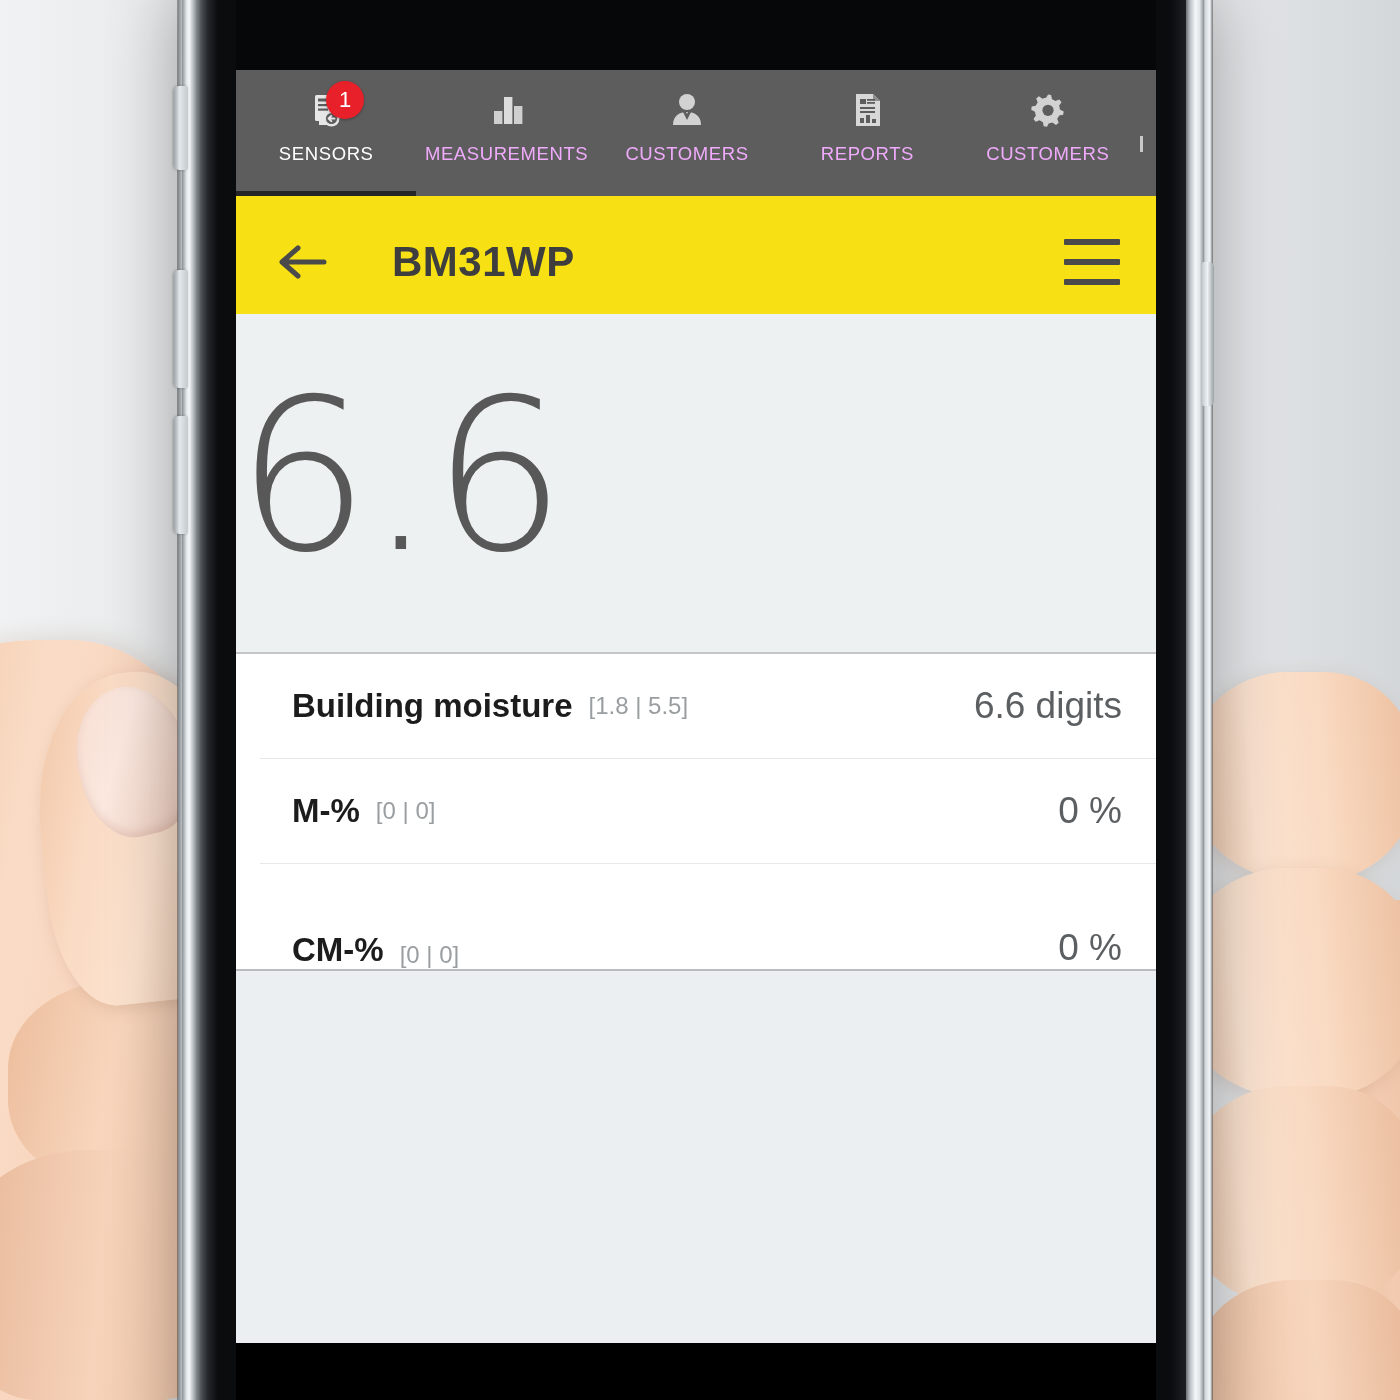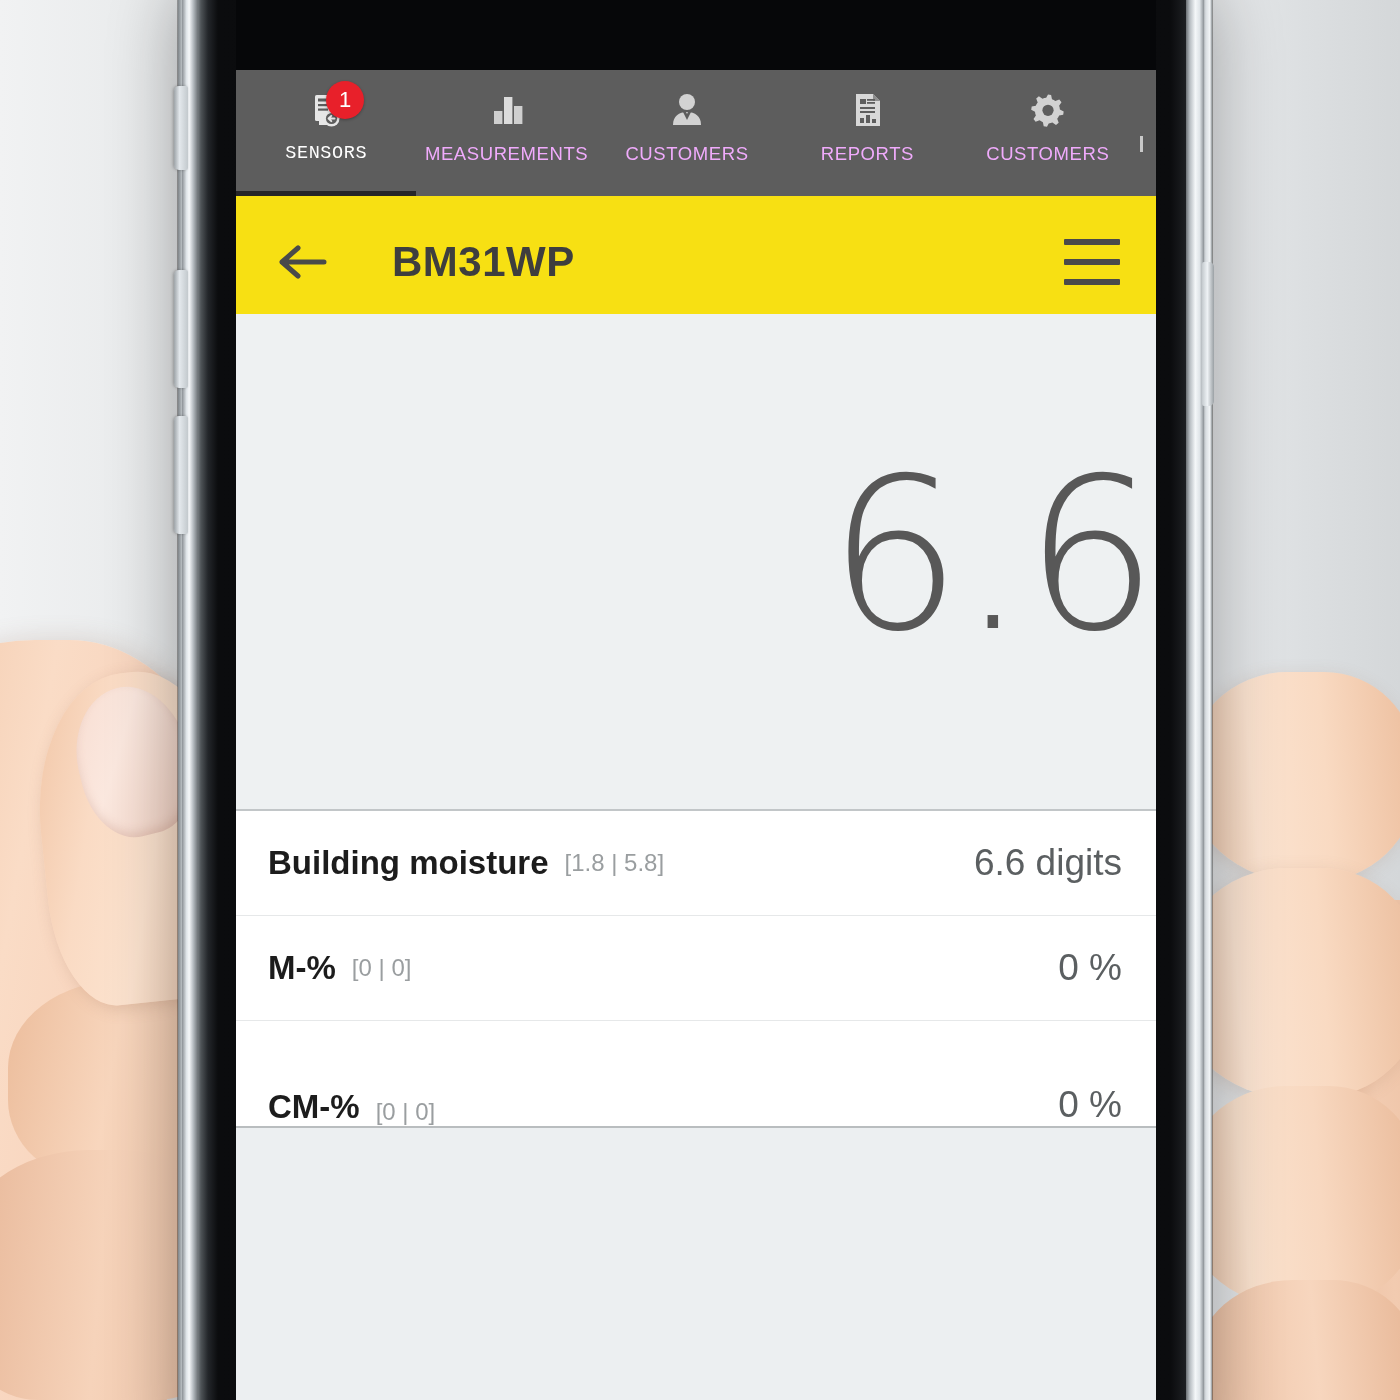--- a/index.html
+++ b/index.html
@@ -192,21 +192,21 @@
   }
   .tab svg { display: block; }
   .tab-label {
     margin-top: 10px;
     font-size: 18.5px;
     letter-spacing: 0.6px;
     color: #f0abfc;
     font-family: "Liberation Sans", sans-serif;
     white-space: nowrap;
   }
-  .tab.active .tab-label { color: #ffffff; font-family: Liberation Mono, monospace; }
+  .tab.active .tab-label { color: #ffffff; }
   .tab-underline {
     position: absolute;
     left: 0; right: 0; bottom: 0;
     height: 5px;
     background: transparent;
   }
   .tab.active .tab-underline { background: #262628; }
   .badge {
     position: absolute;
     top: -6px; left: 20px;
@@ -265,42 +265,43 @@
     width: 56px; height: 46px;
     display: flex; flex-direction: column; justify-content: space-between;
     cursor: pointer;
   }
   #menu-btn span {
     display: block; height: 6px; background: #4a4a4a; border-radius: 1px;
   }
 
   
   #value-panel {
-    height: 497px;
+    height: 340px;
     background: #eef1f2;
     display: flex;
     align-items: center;
-    justify-content: flex-end;
+    justify-content: flex-start;
     border-bottom: 2px solid #c2c6c8;
     box-sizing: border-box;
   }
   #big-value {
     font-size: 210px;
     line-height: 1;
     color: #585858;
     font-weight: 300;
     font-family: "DejaVu Sans", sans-serif;
     letter-spacing: -2px;
     transform: translateY(-6px);
   }
 
   
   #readings-list {
     background: #ffffff;
     border-bottom: 2px solid #b9bdbf;
+    padding-left: 24px;
   }
   .reading-row {
     display: flex;
     align-items: center;
     height: 105px;
     padding: 0 34px 0 32px;
     box-sizing: border-box;
     border-bottom: 1px solid #e6e8e9;
     cursor: pointer;
   }
@@ -454,21 +455,21 @@
     </header>
 
     <section id="value-panel">
       <div id="big-value">6.6</div>
     </section>
 
     <section id="readings-list">
 
       <div class="reading-row">
         <span class="reading-name">Building moisture</span>
-        <span class="reading-range">[1.8 | 5.8]</span>
+        <span class="reading-range">[1.8 | 5.5]</span>
         <span class="reading-value">6.6 digits</span>
       </div>
 
       <div class="reading-row">
         <span class="reading-name">M-%</span>
         <span class="reading-range">[0 | 0]</span>
         <span class="reading-value">0 %</span>
       </div>
 
       <div class="reading-row">

